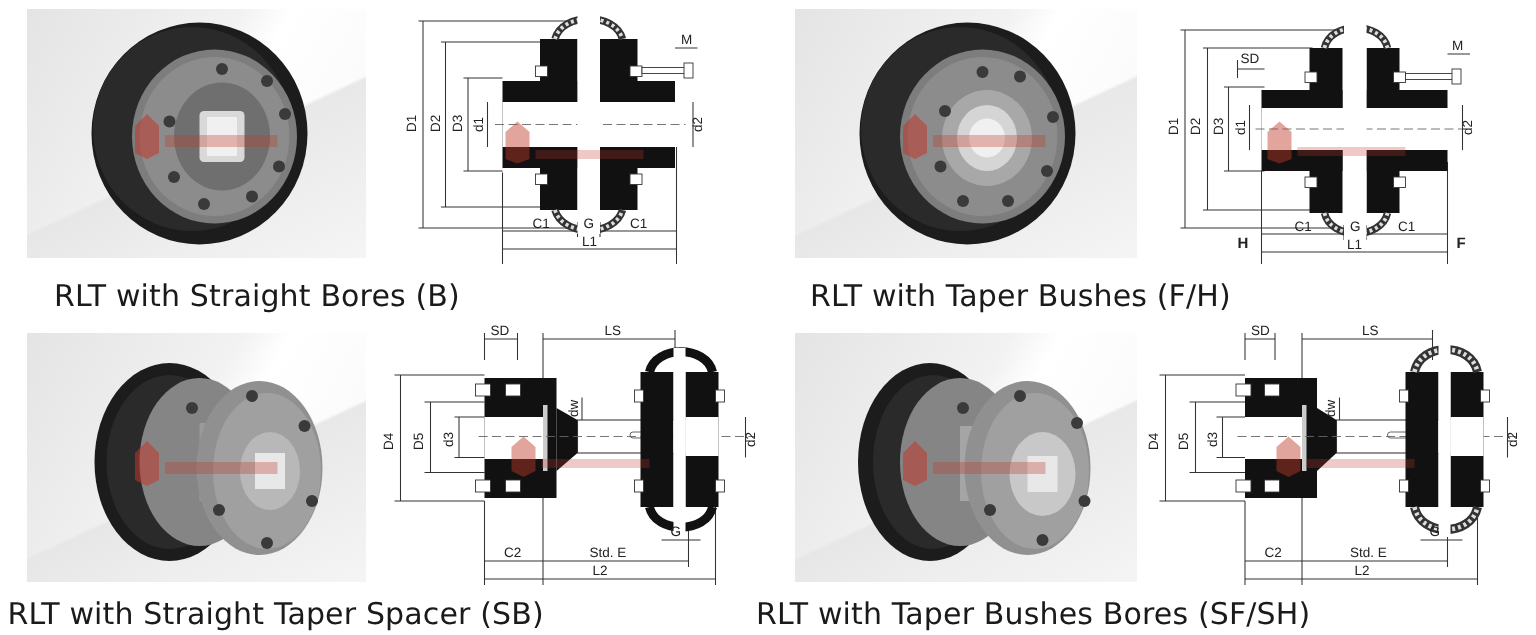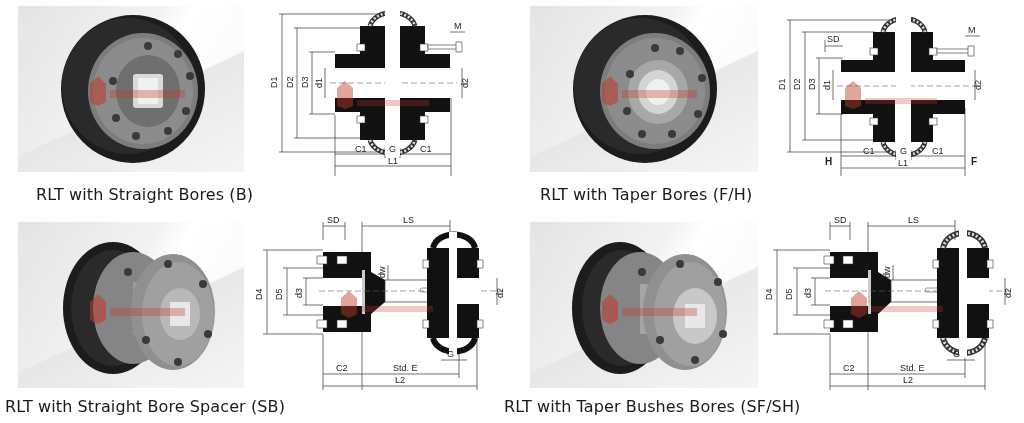--- a/index.html
+++ b/index.html
@@ -7,21 +7,21 @@
   body { position: relative; font-family: "DejaVu Sans", "Liberation Sans", sans-serif; }
   .photo {
     position: absolute; overflow: hidden;
     background: linear-gradient(120deg, #e4e4e4 0%, #f2f2f2 45%, #ffffff 55%, #f7f7f7 100%);
   }
   .photo .shade {
     position: absolute; left: 0; top: 0; width: 100%; height: 100%;
     background: linear-gradient(155deg, rgba(255,255,255,0) 0%, rgba(255,255,255,0) 55%, rgba(230,230,230,0.9) 56%, rgba(245,245,245,1) 100%);
   }
   .caption {
-    position: absolute; font-size: 16px; color: #1a1a1a; white-space: nowrap; letter-spacing: 0.1px;
+    position: absolute; font-size: 20px; color: #1a1a1a; white-space: nowrap; letter-spacing: 0.1px;
   }
   .drawing { position: absolute; }
   .drawing svg { width: 100%; height: 100%; display: block; }
   .lbl { font-family: "Liberation Sans", sans-serif; font-size: 9px; fill: #222; }
   .lblb { font-family: "Liberation Sans", sans-serif; font-size: 10px; font-weight: bold; fill: #222; }
 </style>
 </head>
 <body>
 
 <div class="photo" style="left:18px;top:6px;width:226px;height:166px;">
@@ -136,21 +136,21 @@
         <circle cx="112" cy="128" r="4"></circle>
       <circle cx="97" cy="105" r="4"></circle>
         <circle cx="100" cy="68" r="4"></circle>
     </g>
     <g opacity="0.55">
       <path d="M72 78 L80 70 L88 78 L88 96 L80 100 L72 96 Z" fill="#c0392b"></path>
       <rect x="92" y="84" width="75" height="8" fill="#c0392b" opacity="0.6"></rect>
     </g>
   </svg>
 </div>
-<div class="caption" style="left:540px;top:185px;">RLT with Taper Bores (F/H)</div>
+<div class="caption" style="left:540px;top:185px;">RLT with Taper Bushes (F/H)</div>
 
 <div class="drawing" style="left:775px;top:8px;width:225px;height:168px;">
   <svg viewBox="0 0 225 168">
     <g stroke="#333" stroke-width="0.7" fill="none">
       <line x1="15" y1="12" x2="15" y2="144"></line>
         <line x1="12" y1="12" x2="115" y2="12"></line>
         <line x1="12" y1="144" x2="115" y2="144"></line>
       <line x1="30" y1="24" x2="30" y2="132"></line>
         <line x1="27" y1="24" x2="100" y2="24"></line>
         <line x1="27" y1="132" x2="100" y2="132"></line>
@@ -226,21 +226,21 @@
         <circle cx="160" cy="140" r="4"></circle>
       <circle cx="128" cy="118" r="4"></circle>
         <circle cx="110" cy="50" r="4"></circle>
     </g>
     <g opacity="0.55">
       <path d="M72 80 L80 72 L88 80 L88 98 L80 102 L72 98 Z" fill="#c0392b"></path>
       <rect x="92" y="86" width="75" height="8" fill="#c0392b" opacity="0.6"></rect>
     </g>
   </svg>
 </div>
-<div class="caption" style="left:5px;top:397px;">RLT with Straight Bore Spacer (SB)</div>
+<div class="caption" style="left:5px;top:397px;">RLT with Straight Taper Spacer (SB)</div>
 
 <div class="drawing" style="left:245px;top:210px;width:270px;height:185px;">
   <svg viewBox="0 0 270 185">
     <g stroke="#333" stroke-width="0.7" fill="none">
       <line x1="78" y1="12" x2="78" y2="30"></line>
         <line x1="100" y1="12" x2="100" y2="30"></line>
         <line x1="78" y1="16" x2="100" y2="16"></line>
       <line x1="117" y1="12" x2="117" y2="180"></line>
         <line x1="205" y1="10" x2="205" y2="30"></line>
         <line x1="117" y1="16" x2="205" y2="16"></line>

